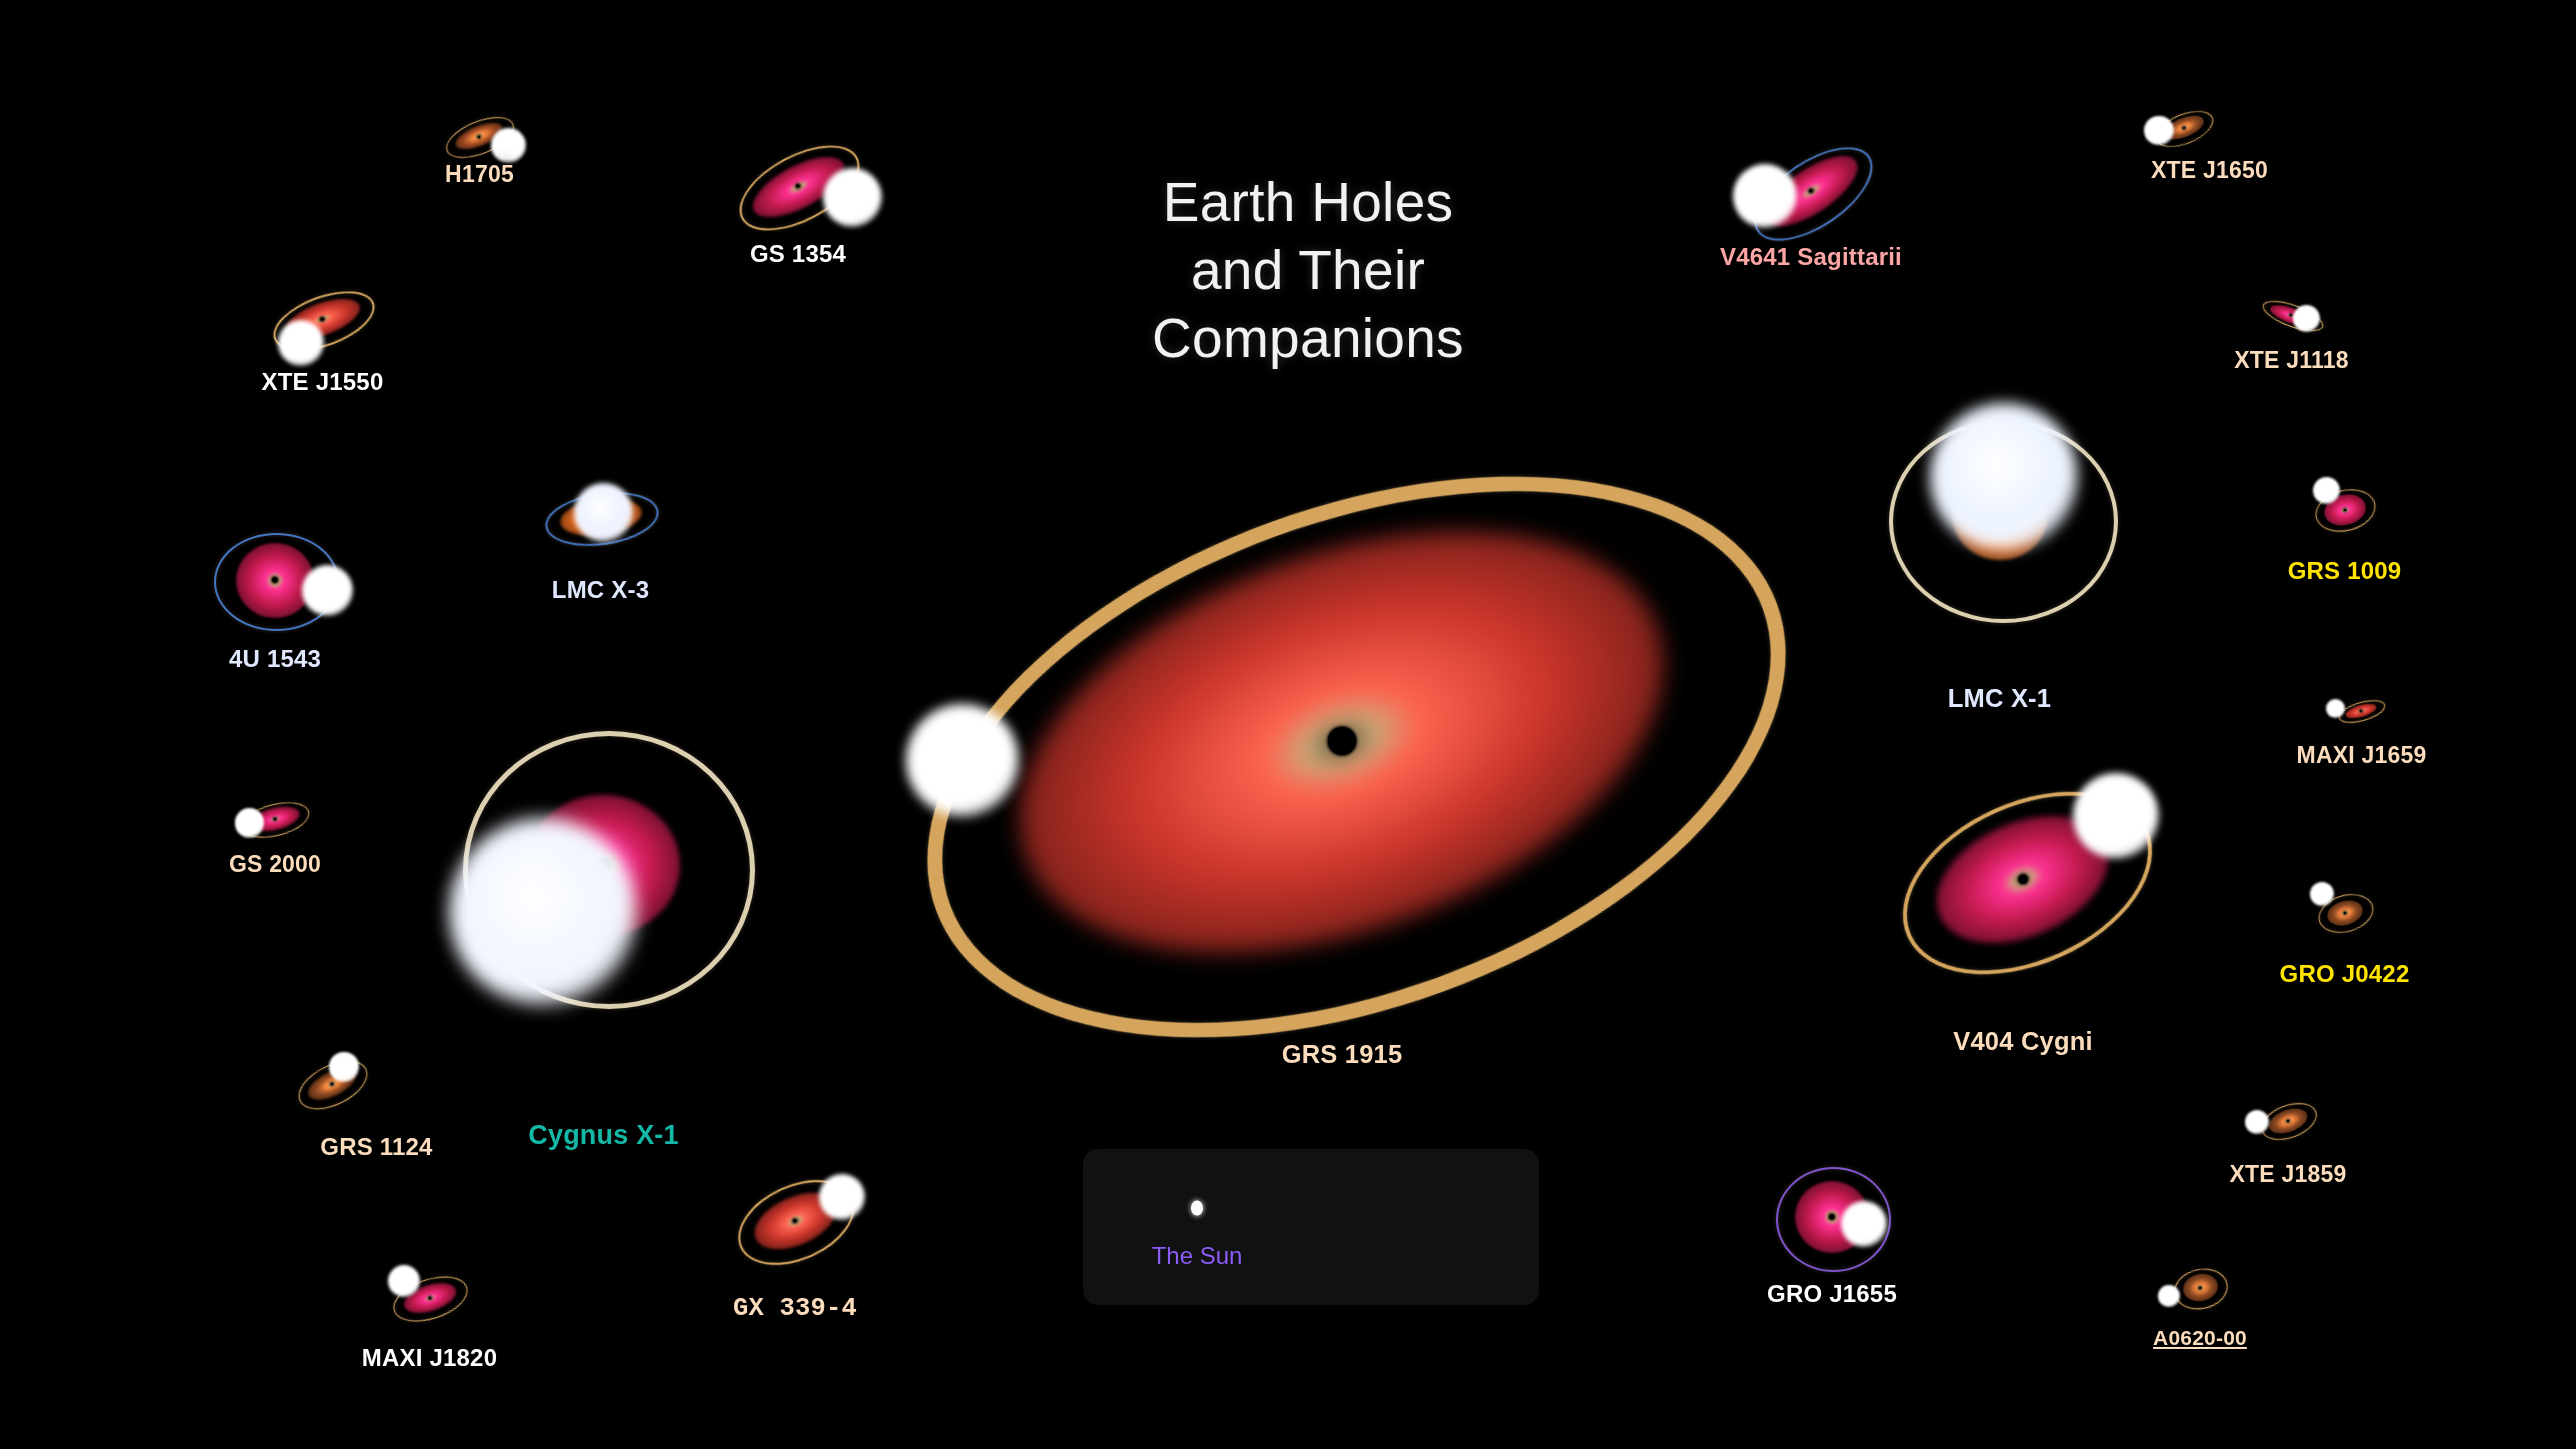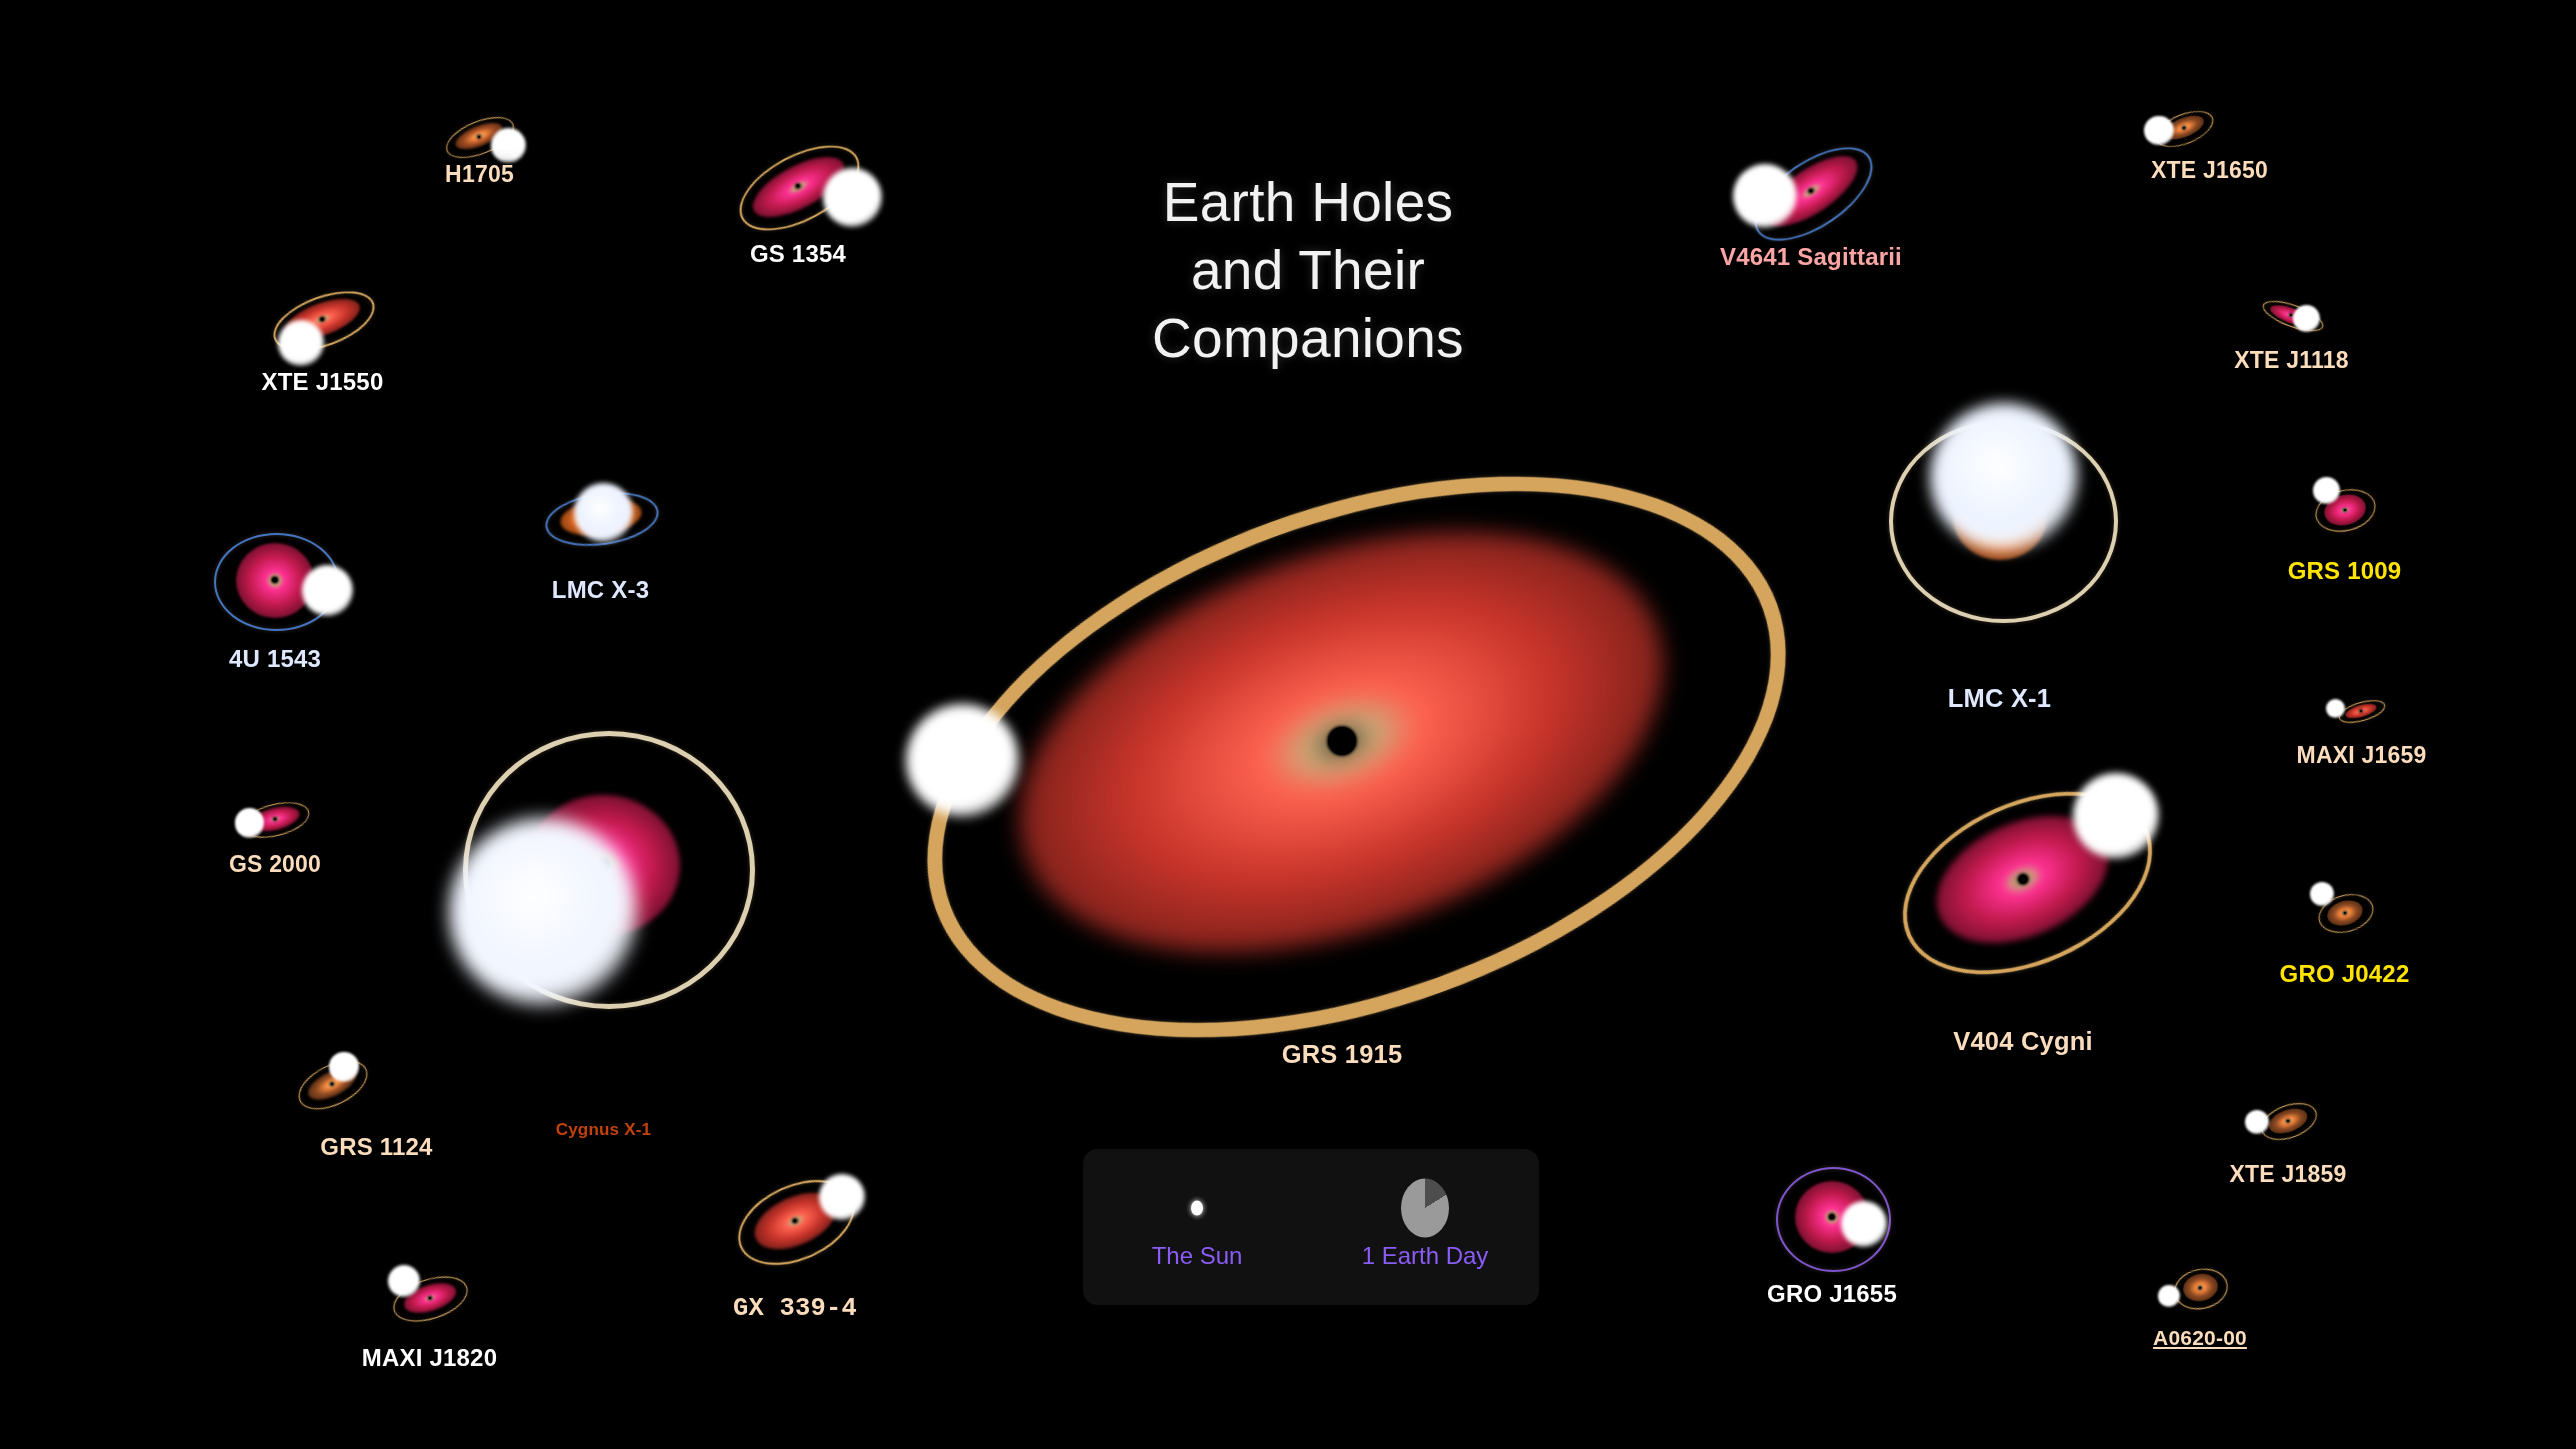--- a/index.html
+++ b/index.html
@@ -143,21 +143,21 @@
         </div>
         <div class="label" style="top: 86px; color: rgb(251, 220, 188); font-size: 24px; margin-left: 44px;">GRS 1124</div>
       </div>
       <div class="system" style="left: 429px; top: 691px; width: 349px; height: 349px;">
         <div class="sysbox">
           <div class="orbit" style="width: 282px; height: 268px; left: 34px; top: 40px; border-width: 5.4px; border-color: rgb(239, 226, 192); transform: rotate(0deg); opacity: 0.92; filter: drop-shadow(rgba(255, 220, 170, 0.25) 0px 0px 2px);"></div>
           <div class="disk" style="width: 154px; height: 141px; left: 97px; top: 104px; transform: rotate(0deg); background: radial-gradient(rgba(20, 16, 10, 0.95) 0%, rgba(210, 185, 130, 0.95) 7%, rgb(255, 49, 148) 17%, rgb(194, 26, 78) 46%, rgb(120, 16, 48) 72%, rgba(0, 0, 0, 0) 100%); filter: blur(2.6px);"></div>
           <div class="bh" style="width: 10.7px; height: 10.7px; left: 174px; top: 174px;"></div>
           <div class="star" style="width: 188px; height: 188px; left: 20px; top: 127px; background: radial-gradient(circle at 45% 42%, rgb(255, 255, 255) 0%, rgb(242, 246, 255) 42%, rgb(242, 246, 255) 62%, rgba(255, 255, 255, 0.35) 80%, rgba(255, 255, 255, 0) 100%); filter: blur(8.5px);"></div>
         </div>
-        <div class="label" style="top: 429px; color: #c2410c; font-size: 17px;">Cygnus X-1</div>
+        <div class="label" style="top: 429px; color: #14b8a6; font-size: 27px;">Cygnus X-1</div>
       </div>
       <div class="system" style="left: 376px; top: 1261px; width: 107px; height: 74px;">
         <div class="sysbox">
           <div class="orbit" style="width: 75px; height: 38px; left: 16px; top: 18px; border-width: 1.3px; border-color: rgb(232, 180, 101); transform: rotate(-18deg); opacity: 0.92; filter: drop-shadow(rgba(255, 220, 170, 0.25) 0px 0px 2px);"></div>
           <div class="disk" style="width: 54px; height: 25.5px; left: 27px; top: 24px; transform: rotate(-18deg); background: radial-gradient(rgba(20, 16, 10, 0.95) 0%, rgba(210, 185, 130, 0.95) 7%, rgb(255, 49, 148) 17%, rgb(194, 26, 78) 46%, rgb(120, 16, 48) 72%, rgba(0, 0, 0, 0) 100%); filter: blur(0.9px);"></div>
           <div class="bh" style="width: 2px; height: 2px; left: 54px; top: 37px;"></div>
           <div class="star" style="width: 32px; height: 32px; left: 12px; top: 4px; background: radial-gradient(circle at 45% 42%, rgb(255, 255, 255) 0%, rgb(255, 255, 255) 42%, rgb(255, 255, 255) 62%, rgba(255, 255, 255, 0.35) 80%, rgba(255, 255, 255, 0) 100%); filter: blur(1.5px);"></div>
         </div>
         <div class="label" style="top: 83px; color: rgb(255, 255, 255); font-size: 24px;">MAXI J1820</div>
       </div>
@@ -278,20 +278,16 @@
         </div>
         <div class="label" style="top: 72px; color: rgb(251, 220, 188); font-size: 21px; text-decoration: underline;">A0620-00</div>
       </div>
     </div>
 
   <div id="legend">
     <div class="leg-item" style="left:0;width:50%;">
       <span class="leg-sun"></span>
       <span class="leg-cap">The Sun</span>
     </div>
-    <div class="leg-item" style="left:50%;width:50%;">
-      <span class="leg-day"></span>
-      <span class="leg-cap">1 Earth Day</span>
-    </div>
   </div>
 
 </div>
 
 
 </body></html>

